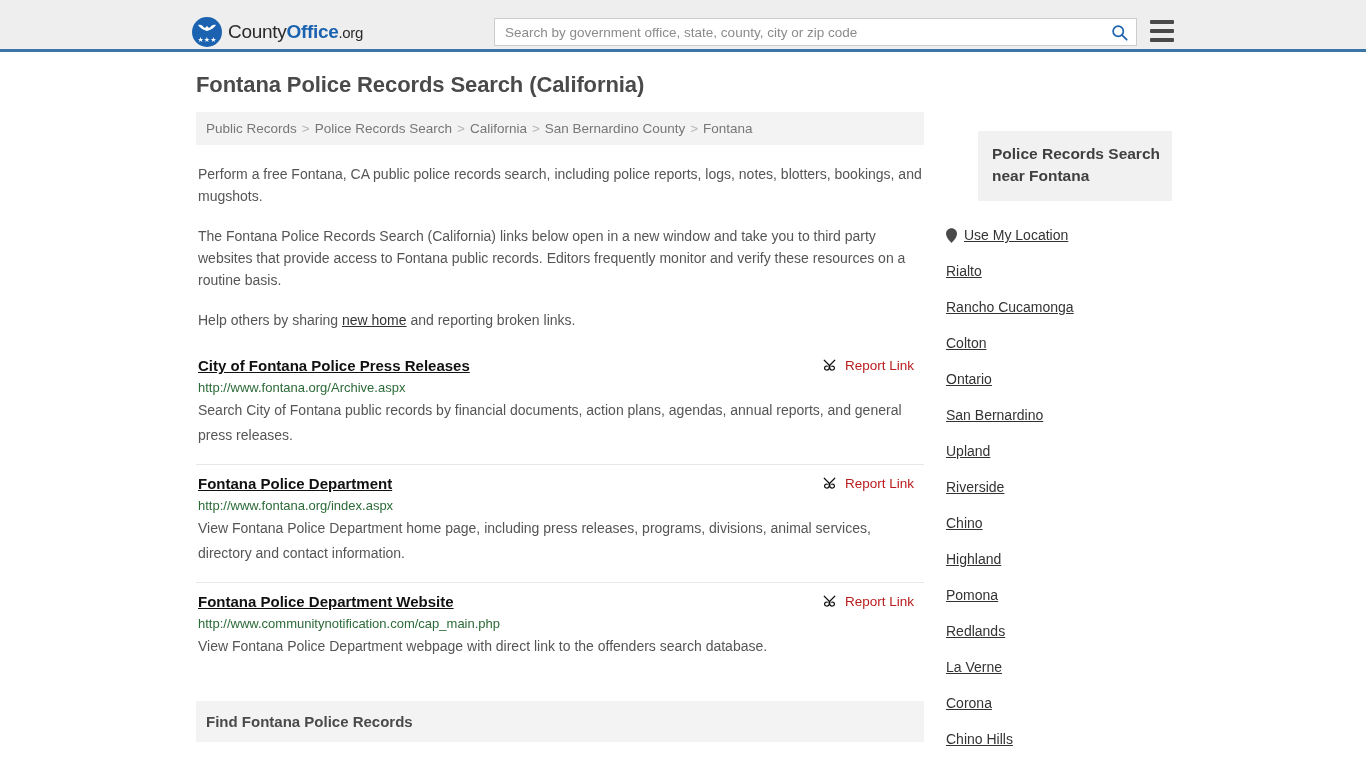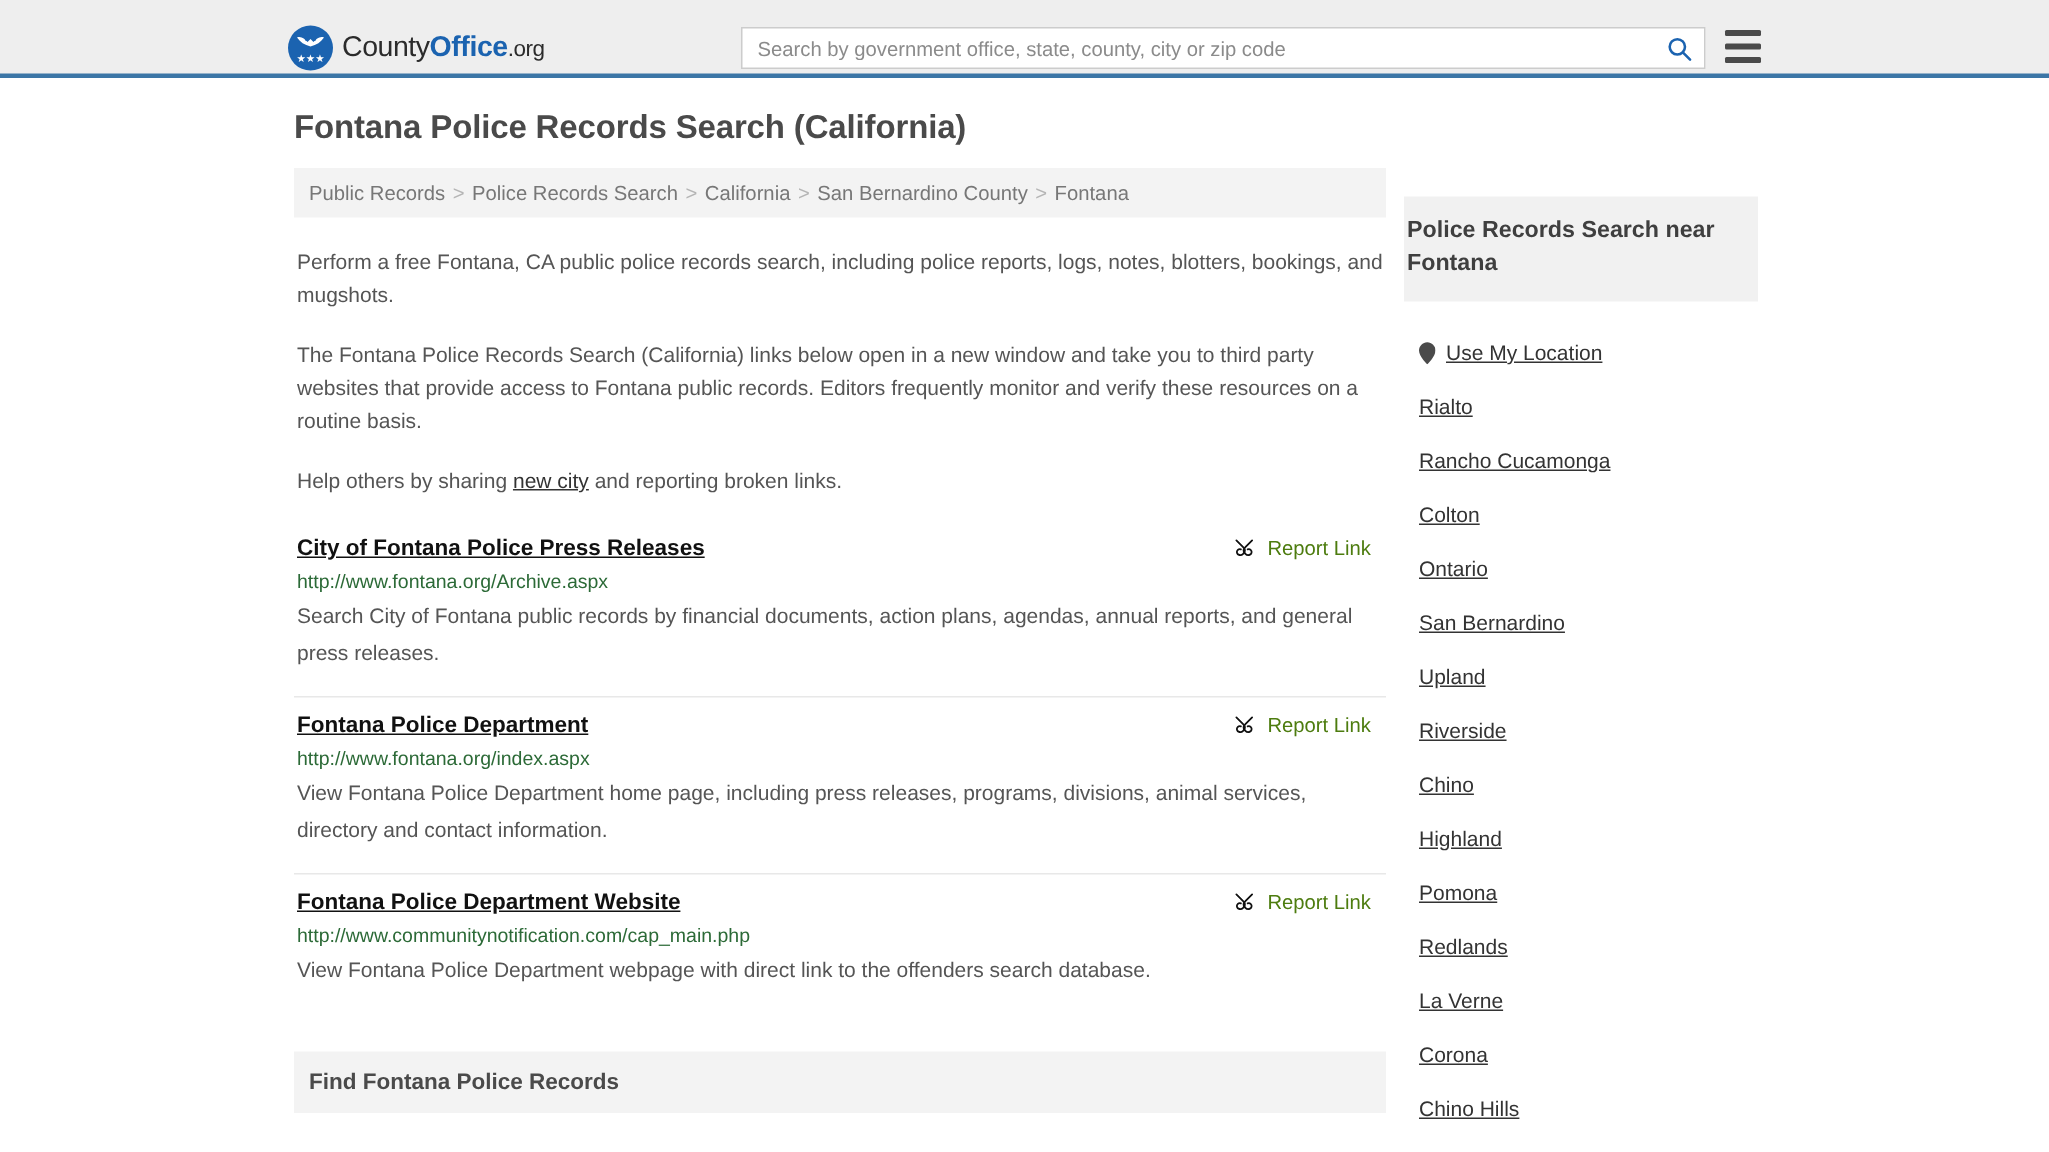--- a/index.html
+++ b/index.html
@@ -184,21 +184,21 @@
     font-weight: bold;
     color: #111111;
     text-decoration: underline;
     cursor: pointer;
   }
   .report-link {
     display: flex;
     align-items: flex-end;
     gap: 8px;
     font-size: 13.5px;
-    color: #4d7c0f;
+    color: #b91c1c;
     cursor: pointer;
     white-space: nowrap;
     padding-right: 8px;
     flex: 0 0 auto;
     margin-top: 1px;
   }
   .result-url {
     font-size: 13px;
     color: #2c6a37;
     margin-top: 6px;
@@ -220,21 +220,22 @@
   .section-head h2 {
     margin: 0;
     font-size: 15px;
     font-weight: bold;
     color: #4a4a4a;
   }
 
   
   .side-head {
     background: #f1f1f1;
-    padding: 12px 10px 14px 2px;
+    padding: 12px 10px 14px 14px;
+    margin-left: 42px;
   }
   .side-head h2 {
     margin: 0;
     font-size: 15.5px;
     font-weight: bold;
     color: #3f3f3f;
     line-height: 22px;
   }
   .side-list { margin-top: 16px; }
   .side-item {
@@ -298,21 +299,21 @@
 
       <div class="main-col">
 
         <nav class="breadcrumb">
           <a>Public Records</a><span class="sep">&gt;</span><a>Police Records Search</a><span class="sep">&gt;</span><a>California</a><span class="sep">&gt;</span><a>San Bernardino County</a><span class="sep">&gt;</span><a>Fontana</a>
         </nav>
 
         <div class="intro">
           <p>Perform a free Fontana, CA public police records search, including police reports, logs, notes, blotters, bookings, and mugshots.</p>
           <p>The Fontana Police Records Search (California) links below open in a new window and take you to third party websites that provide access to Fontana public records. Editors frequently monitor and verify these resources on a routine basis.</p>
-          <p><span>Help others by sharing </span><a>new city</a><span> and reporting broken links.</span></p>
+          <p><span>Help others by sharing </span><a>new home</a><span> and reporting broken links.</span></p>
         </div>
 
         <div class="results">
 
           <div class="result">
             <div class="result-head">
               <a class="result-title">City of Fontana Police Press Releases</a>
               <div class="report-link">
                 <svg width="15" height="15" viewBox="0 0 20 20">
                   <path d="M3 3 L9 9 M9 9 C11 11 11 13 9 15 C7 17 4 16 3.5 14 C3 12 5 10 7 11" stroke="#111" stroke-width="1.6" fill="none" stroke-linecap="round"></path>

